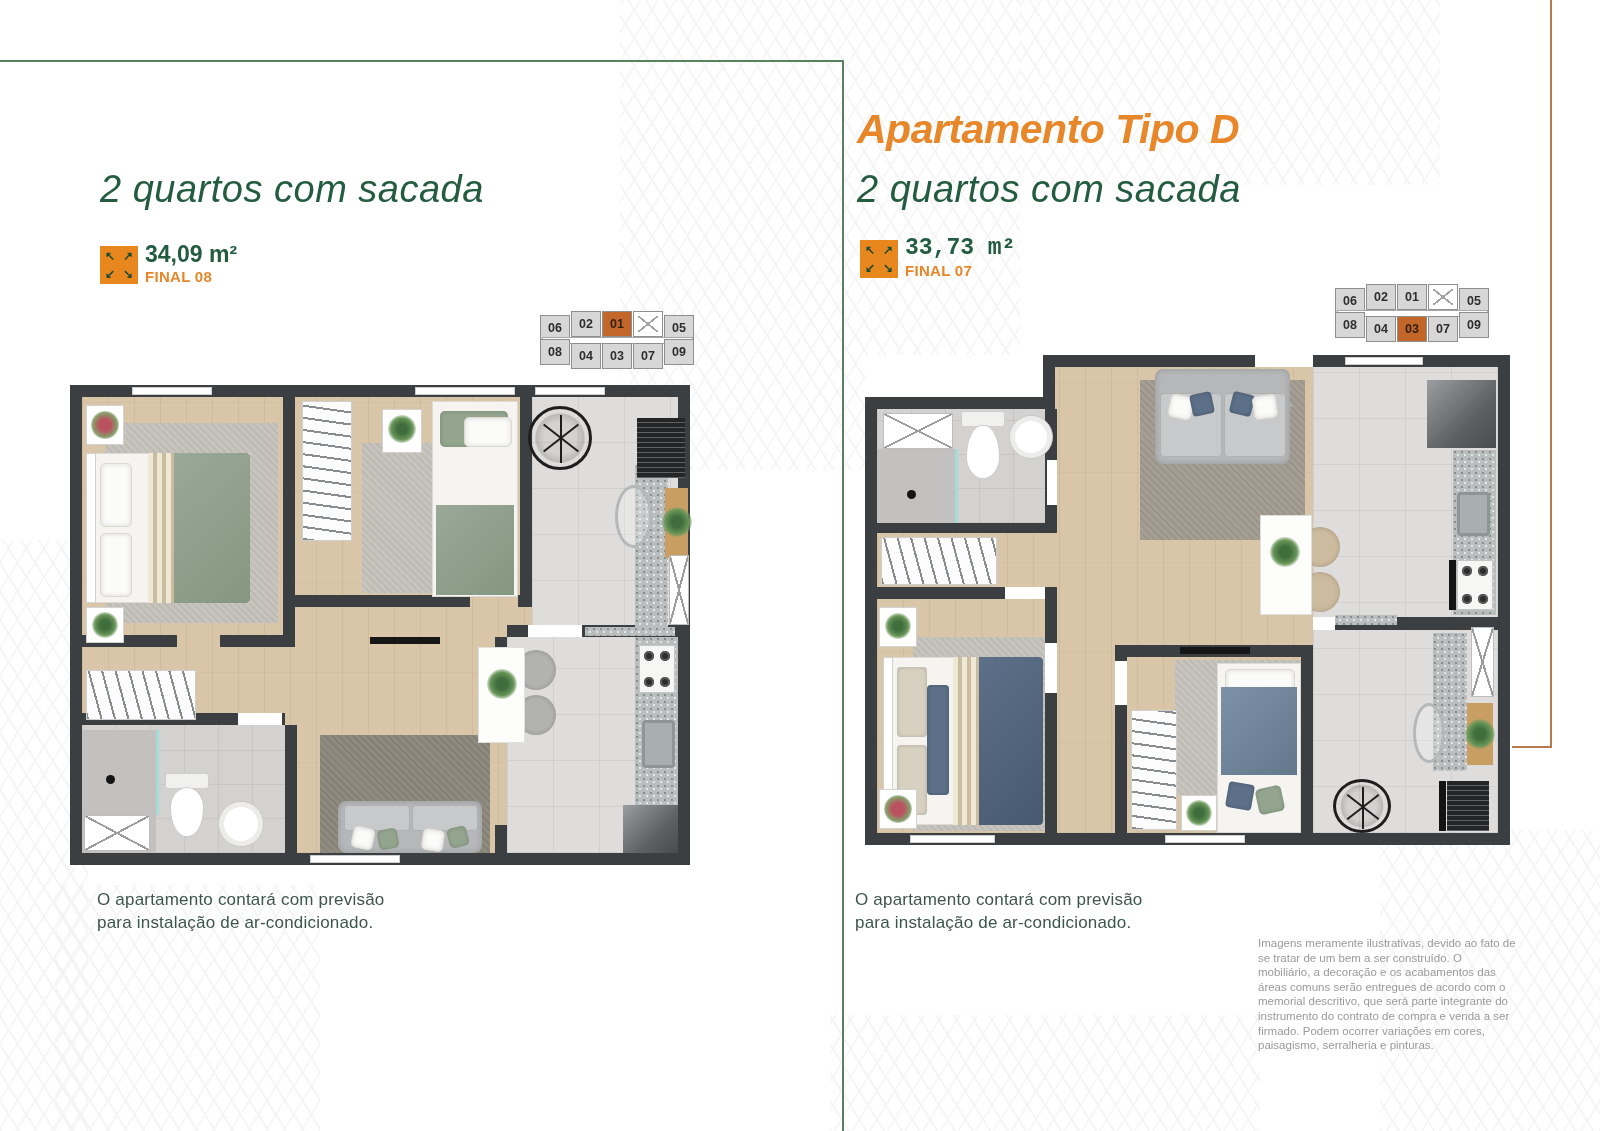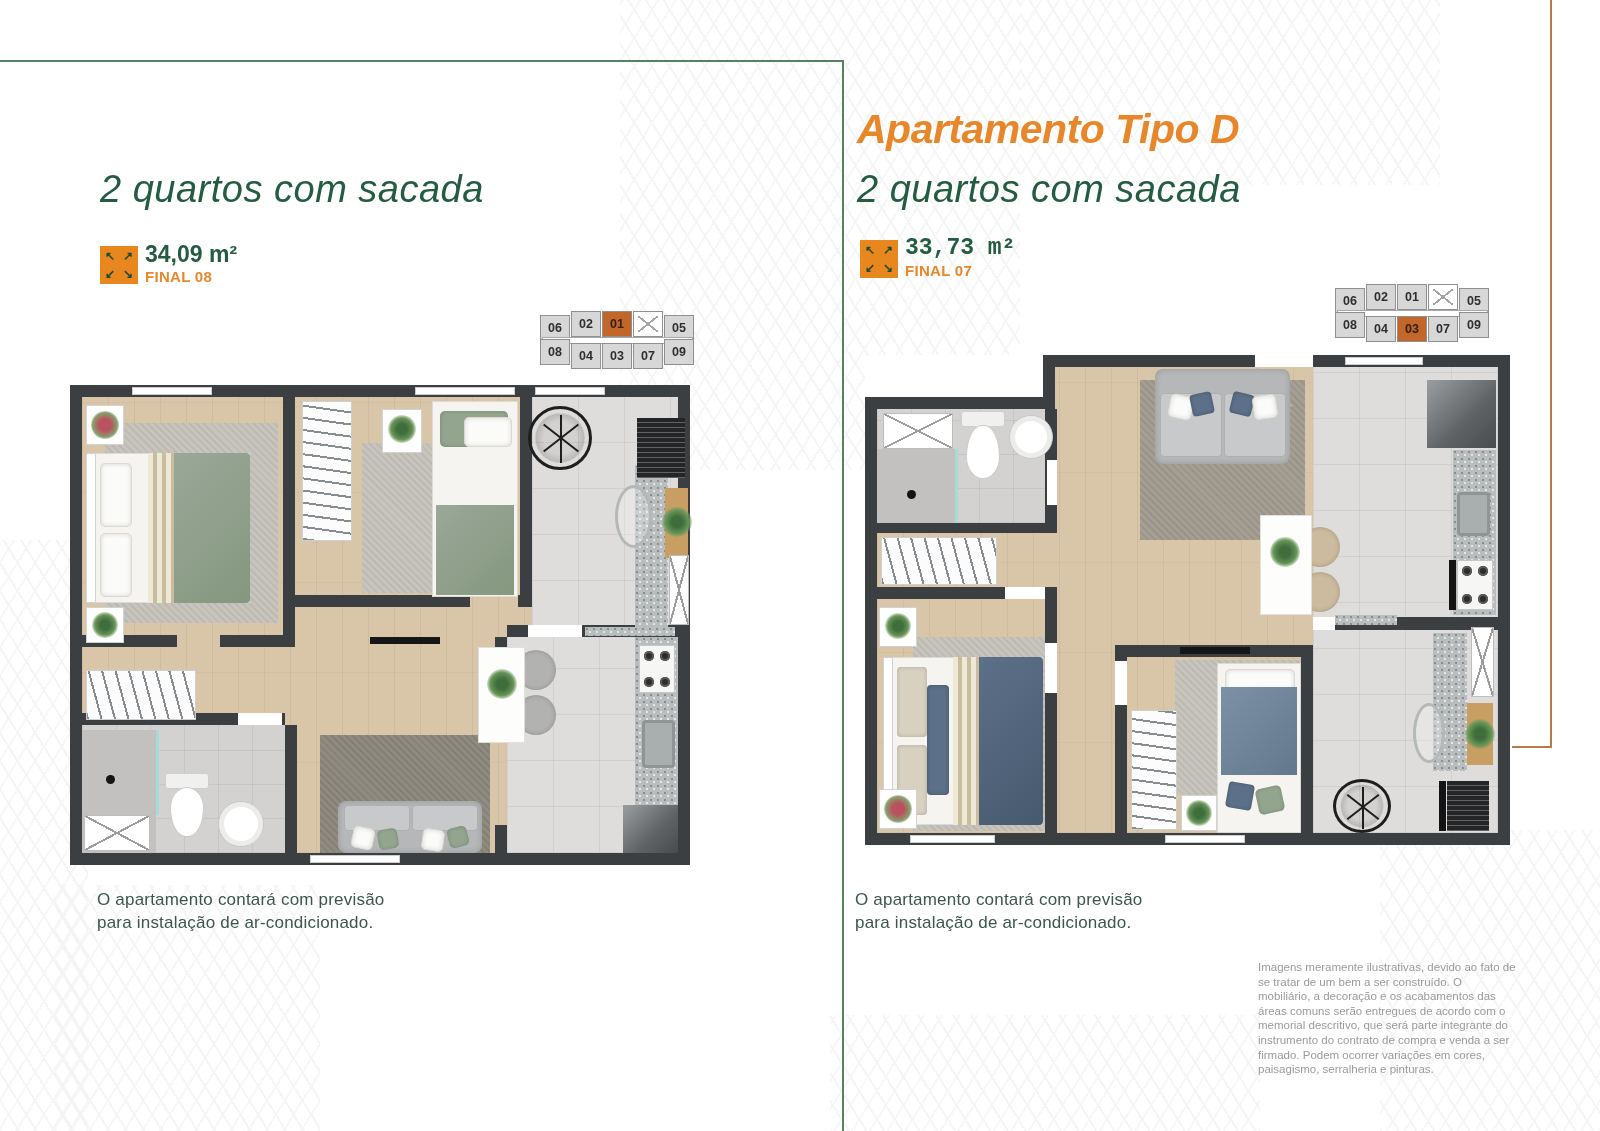--- a/index.html
+++ b/index.html
@@ -13,21 +13,21 @@
   .gline{position:absolute;background:#56825f;}
   .oline{position:absolute;background:#b67b4b;}
   
   .title{position:absolute;font-size:41px;font-weight:bold;font-style:italic;color:#e8872a;letter-spacing:-.5px;}
   .subtitle{position:absolute;font-size:38px;font-style:italic;font-weight:400;color:#235c40;letter-spacing:.5px;}
   .areaicon{position:absolute;width:38px;height:38px;background:#e8871e;}
   .areaicon span{position:absolute;font-size:12px;font-weight:bold;color:#1d4a33;line-height:12px;}
   .areatxt{position:absolute;font-size:23px;font-weight:bold;color:#235c40;}
   .finaltxt{position:absolute;font-size:15px;font-weight:bold;color:#e8872a;letter-spacing:.3px;}
   .note{position:absolute;font-size:17px;color:#3d564c;line-height:23px;letter-spacing:.2px;}
-  .disclaimer{position:absolute;width:258px;font-size:11.5px;line-height:14.6px;color:#9a9a9a;margin-top:24px;}
+  .disclaimer{position:absolute;width:258px;font-size:11.5px;line-height:14.6px;color:#9a9a9a;}
   
   .keyplan{position:absolute;width:156px;height:60px;}
   .kcell{position:absolute;width:30px;height:26px;box-sizing:border-box;border:1px solid #8f8f8f;
          background:#d7d7d7;color:#2e2e2e;font-size:12.5px;font-weight:bold;text-align:center;line-height:24px;}
   .kcell.hl{background:#c2662a;color:#33200f;}
   .kelev{background:#ffffff;}
   .kx{position:absolute;left:4px;top:4px;width:20px;height:16px;
       background:linear-gradient(to top right,transparent calc(50% - 1px),#a3a3a3 calc(50% - 1px) calc(50% + 1px),transparent calc(50% + 1px)),
                  linear-gradient(to bottom right,transparent calc(50% - 1px),#a3a3a3 calc(50% - 1px) calc(50% + 1px),transparent calc(50% + 1px));}
   .kcorr{position:absolute;left:2px;top:27px;width:151px;height:7px;background:#fff;border:1px solid #a8a8a8;box-sizing:border-box;}

